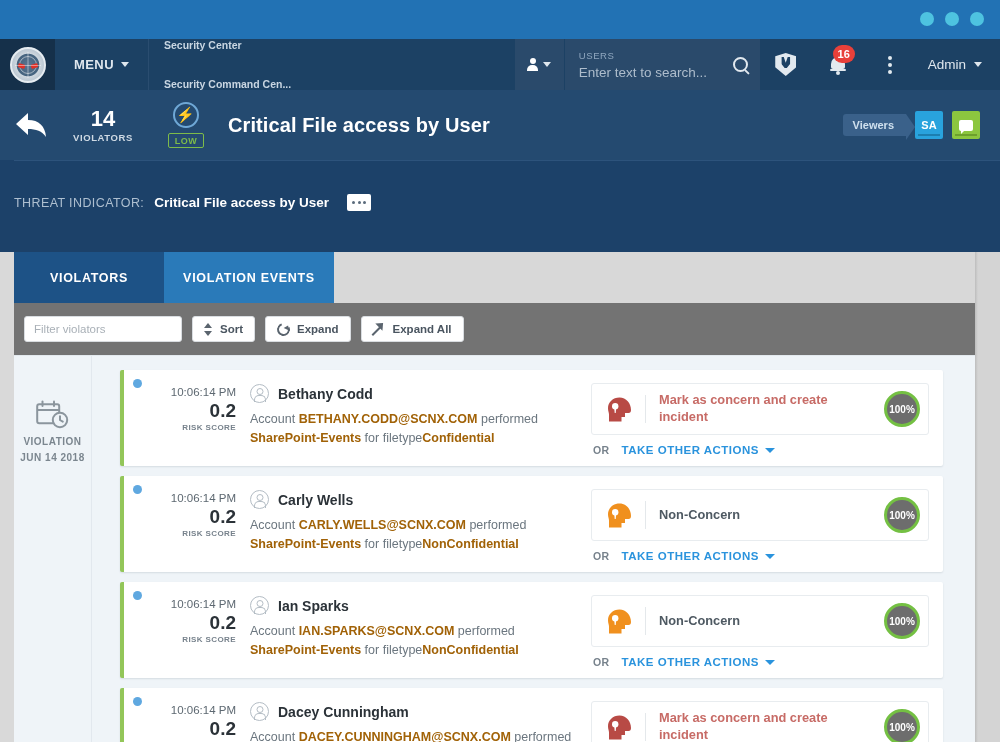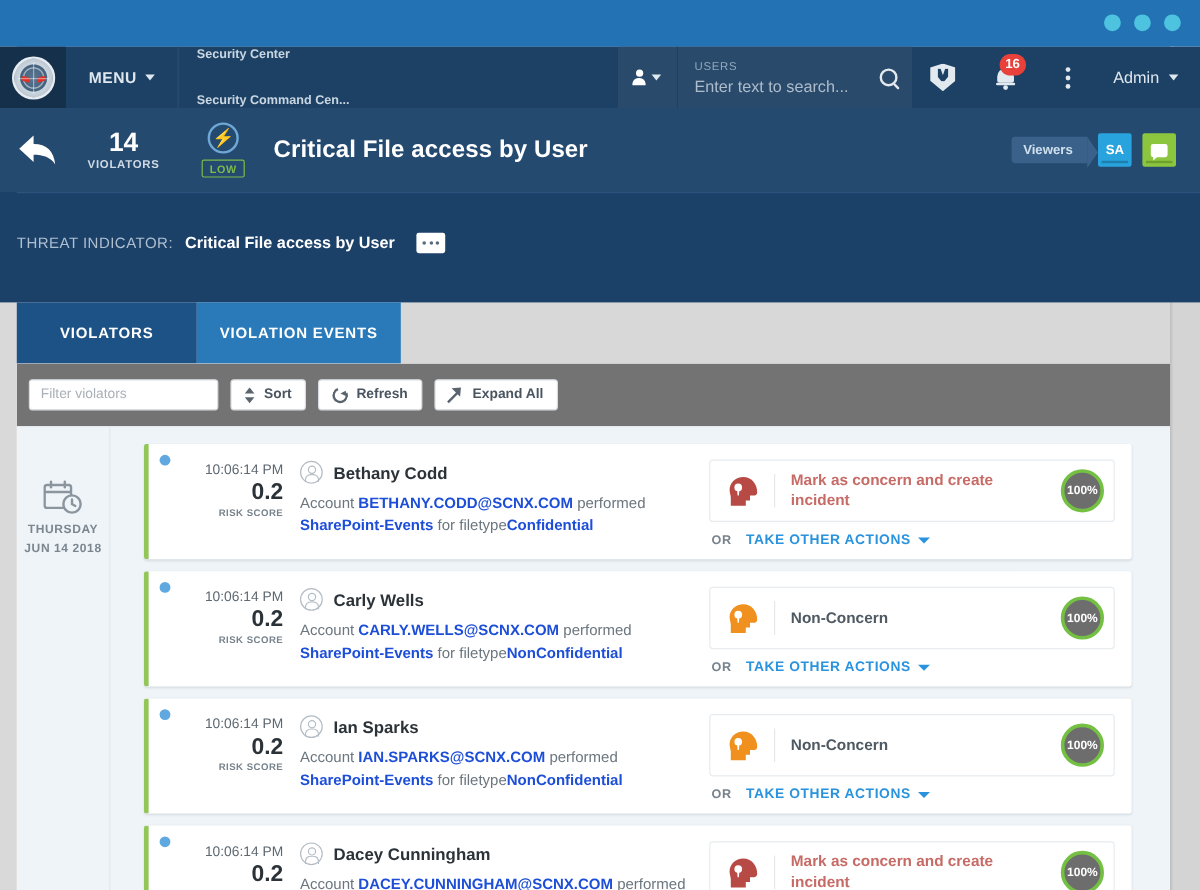--- a/index.html
+++ b/index.html
@@ -287,21 +287,21 @@
 
   .card-mid { padding: 14px 10px 12px 0; flex:1; min-width:0; }
   .name-row { display:flex; align-items:center; gap:9px; margin-bottom:7px; }
   .avatar { width:19px;height:19px;border-radius:50%;border:1.6px solid #b4bdc5;position:relative;flex:none; }
   .avatar::before{content:"";position:absolute;left:50%;top:3px;transform:translateX(-50%);
     width:5px;height:5px;border-radius:50%;border:1.5px solid #b4bdc5;}
   .avatar::after{content:"";position:absolute;left:50%;bottom:0;transform:translateX(-50%);
     width:10px;height:6px;border-radius:5px 5px 0 0;border:1.5px solid #b4bdc5;border-bottom:0;}
   .c-name{ font-size:14px;font-weight:bold;color:#2b3238; }
   .c-desc{ font-size:12.5px;color:#6b767f;line-height:1.55; }
-  .c-desc b{ color:#1d4ed8; font-weight:bold; }
+  .c-desc b{ color:#a16207; font-weight:bold; }
 
   .card-right { width: 358px; flex:none; padding: 13px 14px 10px 6px; }
   .action-box {
     border:1px solid #e8ecef; border-radius:3px; height:52px;
     display:flex; align-items:center; padding: 0 8px 0 14px; gap:13px; cursor:pointer;
     background:#fff;
   }
   .head-ico { width:26px;height:27px;flex:none;position:relative; }
   .divider-v { width:1px;height:28px;background:#e4e8eb;flex:none; }
   .action-text { flex:1; font-size:12.8px; font-weight:bold; line-height:1.3; }
@@ -451,42 +451,42 @@
     <div class="content">
 
       <div class="toolbar">
         <input class="filter-input" value="" placeholder="Filter violators" style="">
         <button class="tbtn">
           <span class="ico-sort"></span>
           <span>Sort</span>
         </button>
         <button class="tbtn">
           <span class="ico-refresh"></span>
-          <span>Refresh</span>
+          <span>Expand</span>
         </button>
         <button class="tbtn">
           <span class="ico-expand"></span>
           <span>Expand All</span>
         </button>
       </div>
 
       <div class="list-area">
 
         <div class="daycol">
           <span class="day-ico">
             <svg width="34" height="30" viewBox="0 0 34 30">
               <rect x="1.2" y="4.2" width="22" height="19" rx="2" fill="none" stroke="#8b959d" stroke-width="2"></rect>
               <line x1="1.2" y1="10" x2="23.2" y2="10" stroke="#8b959d" stroke-width="2"></line>
               <line x1="6.5" y1="1.5" x2="6.5" y2="6" stroke="#8b959d" stroke-width="2" stroke-linecap="round"></line>
               <line x1="18" y1="1.5" x2="18" y2="6" stroke="#8b959d" stroke-width="2" stroke-linecap="round"></line>
               <circle cx="24" cy="20" r="7.2" fill="#eff4f8" stroke="#8b959d" stroke-width="2"></circle>
               <path d="M24 16.2 V20 L26.8 21.6" fill="none" stroke="#8b959d" stroke-width="2" stroke-linecap="round"></path>
             </svg>
           </span>
-          <div class="day-name">THURSDAY</div>
+          <div class="day-name">VIOLATION</div>
           <div class="day-date">JUN 14 2018</div>
         </div>
 
         <div class="cards">
 
           <div class="card">
             <span class="newdot"></span>
             <div class="card-left">
               <div class="c-time">10:06:14 PM</div>
               <div class="c-score">0.2</div>

